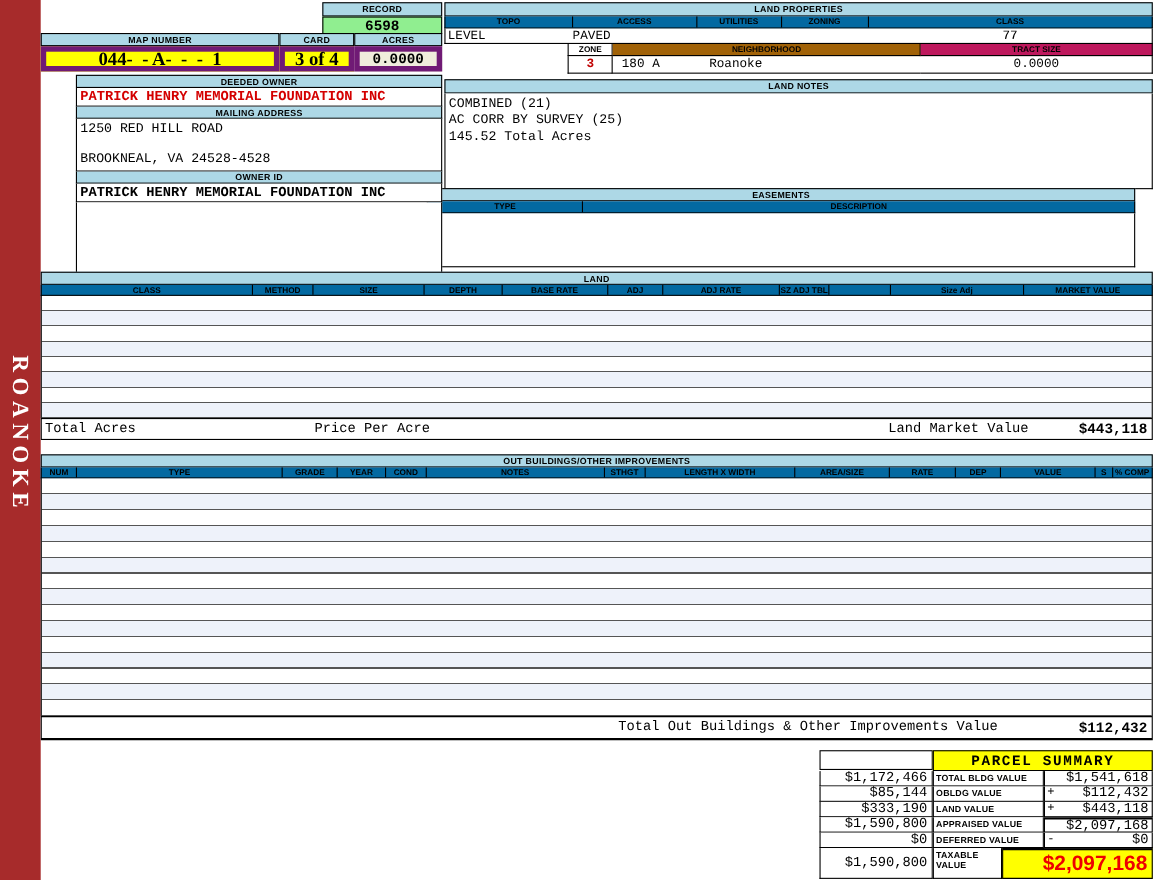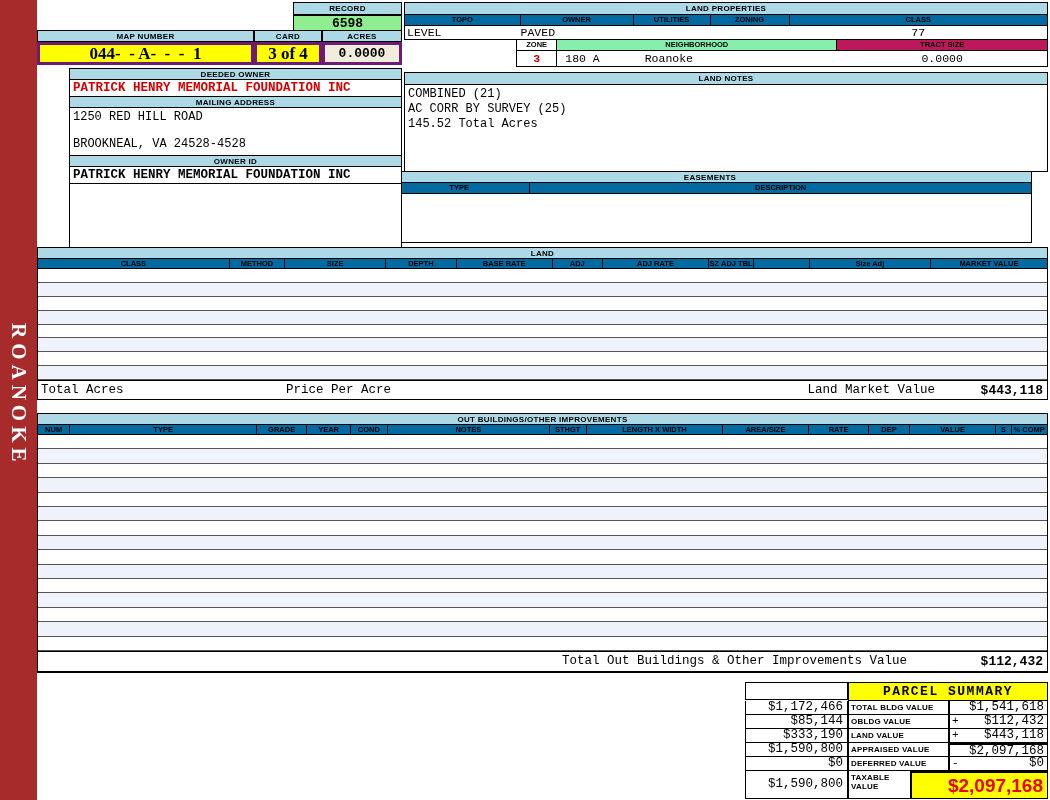--- a/index.html
+++ b/index.html
@@ -22,21 +22,21 @@
   
   #title-box{left:37px;top:0;width:256px;height:29px;border:1px solid #000;background:#fff;text-align:center;}
   #county-title{font-family:"Liberation Serif",serif;font-weight:bold;font-size:18px;line-height:19px;}
   #county-sub{font-size:7.5px;line-height:8px;}
   #record-hdr{left:293px;top:2px;width:109px;height:13px;}
   #record-val{left:293px;top:15px;width:109px;height:16px;background:#90EE90;border:1px solid #000;
     font-weight:bold;font-size:13px;text-align:center;line-height:15px;}
   #map-hdr{left:37px;top:30px;width:217px;height:12px;}
   #card-hdr{left:254px;top:30px;width:68px;height:12px;}
   #acres-hdr{left:322px;top:30px;width:80px;height:12px;}
-  .valcell{border:3px solid #701a75;display:flex;align-items:center;justify-content:center;}
+  .valcell{border:5px solid #701a75;display:flex;align-items:center;justify-content:center;}
   #map-val{left:37px;top:42px;width:217px;height:23px;background:#FFFF00;
     font-family:"Liberation Serif",serif;font-weight:bold;font-size:17px;white-space:pre;}
   #card-val{left:254px;top:42px;width:68px;height:23px;background:#FFFF00;
     font-family:"Liberation Serif",serif;font-weight:bold;font-size:17px;}
   #acres-val{left:322px;top:42px;width:80px;height:23px;background:#F0EDDC;
     font-weight:bold;font-size:13px;}
 
   
   #landprops{left:404px;top:2px;width:644px;}
   .row{display:flex;box-sizing:border-box;}
@@ -119,36 +119,36 @@
   <div class="abs bar" id="card-hdr">CARD</div>
   <div class="abs bar" id="acres-hdr">ACRES</div>
   <div class="abs valcell" id="map-val">044-  - A-  -  -  1</div>
   <div class="abs valcell" id="card-val">3 of 4</div>
   <div class="abs valcell mono" id="acres-val">0.0000</div>
 
   <div class="abs" id="landprops">
     <div class="bar" style="height:11px;">LAND PROPERTIES</div>
     <div class="row hrow" style="height:11px;">
       <div class="hcell" style="width:18%;">TOPO</div>
-      <div class="hcell" style="width:17.6%;">OWNER</div>
+      <div class="hcell" style="width:17.6%;">ACCESS</div>
       <div class="hcell" style="width:12%;">UTILITIES</div>
       <div class="hcell" style="width:12.3%;">ZONING</div>
       <div class="hcell" style="width:40.1%;border-right:none;">CLASS</div>
     </div>
     <div class="row vrow mono" style="height:14px;">
       <div class="lp-val" style="width:18%;padding-left:2px;">LEVEL</div>
       <div class="lp-val" style="width:17.6%;">PAVED</div>
       <div class="lp-val" style="width:12%;"></div>
       <div class="lp-val" style="width:12.3%;"></div>
       <div class="lp-val" style="width:40.1%;text-align:center;">77</div>
     </div>
     <div class="row" id="lp-sub" style="height:11px;">
       <div class="sub-sp" style="width:17.4%;"></div>
       <div class="hcell" style="width:6.4%;border:1px solid #000;border-top:none;background:#fff;">ZONE</div>
-      <div class="hcell" style="width:43.5%;border:1px solid #000;border-top:none;border-left:none;background:#86efac;">NEIGHBORHOOD</div>
+      <div class="hcell" style="width:43.5%;border:1px solid #000;border-top:none;border-left:none;background:#a16207;">NEIGHBORHOOD</div>
       <div class="hcell" style="width:32.7%;border:1px solid #000;border-top:none;border-left:none;background:#be185d;">TRACT SIZE</div>
     </div>
     <div class="row mono" style="height:16px;">
       <div style="width:17.4%;"></div>
       <div class="lp-val zone-red" style="width:6.4%;border:1px solid #000;border-top:none;text-align:center;line-height:15px;">3</div>
       <div class="lp-val" style="width:43.5%;border-bottom:1px solid #000;line-height:15px;">
         <span style="margin-left:8px;">180 A</span>
         <span style="margin-left:38px;">Roanoke</span>
       </div>
       <div class="lp-val" style="width:32.7%;border:1px solid #000;border-top:none;border-left:none;text-align:center;line-height:15px;">0.0000</div>

